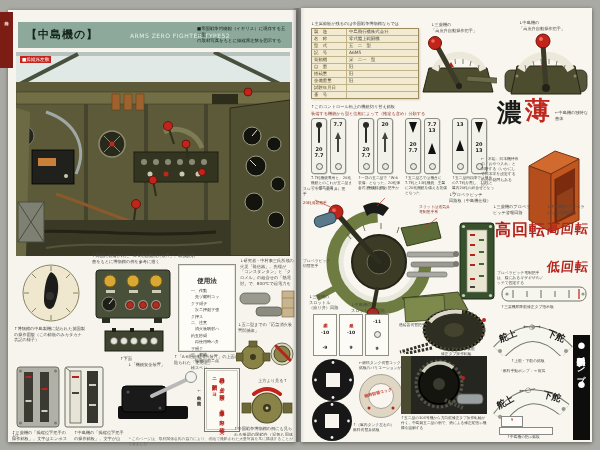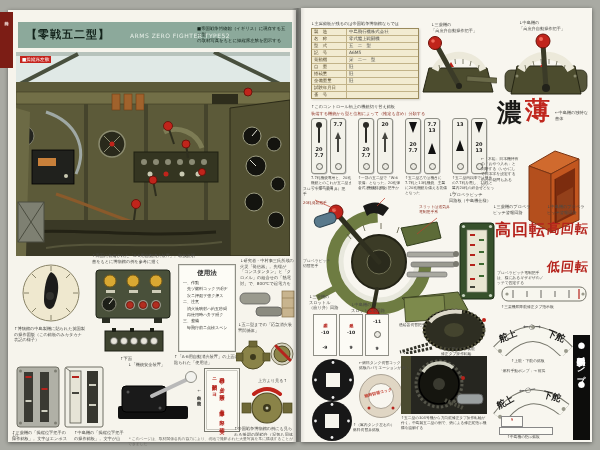--- a/index.html
+++ b/index.html
@@ -17,21 +17,21 @@
   
   .hdr{position:absolute;left:10px;top:12px;right:4px;height:26px;background:#8ca99b}
   .hdr-title{position:absolute;left:8px;top:5px;font-size:11px;font-weight:bold;color:#13231b;letter-spacing:1px}
   .hdr-sub{position:absolute;left:112px;top:10px;font-size:6px;color:#e7efe8;letter-spacing:.5px}
   .hdr-note{position:absolute;right:3px;top:4px;width:92px;font-size:4.4px;line-height:1.4;color:#10201а;color:#102018}
   .spine-tab{position:absolute;left:0;top:12px;width:13px;height:56px;background:#7c1d15;z-index:7}
   .spine-tab span{position:absolute;left:4px;top:6px;font-size:4px;color:#e8cfc9}
   .photo-tag{position:absolute;left:4px;top:4px;background:#c5231c;color:#fff;font-size:4.6px;padding:1px 2px;z-index:2}
   
   .usage{position:absolute;left:170px;top:254px;width:58px;height:88px;background:#fdfcf6;
-         border:1px solid #8f8f86;box-shadow:inset 0 0 0 .5px #cfcfc6;padding:4px;box-sizing:border-box}
+         border:1px solid #8f8f86;box-shadow:inset 0 0 0 .5px #cfcfc6;padding:12px;box-sizing:border-box}
   .usage-title{font-size:6.5px;font-weight:bold;text-align:center;color:#222;margin-bottom:2px}
   .usage-line{font-size:4px;line-height:1.6;color:#33332f}
   
   .warnp{position:absolute;left:196px;top:358px;width:34px;height:62px;background:#fbfaf3;
          border:1px solid #7a7a70;box-shadow:inset 0 0 0 1.5px #fbfaf3, inset 0 0 0 2px #9a9a90}
   .warnp span{position:absolute;left:5px;top:4px;writing-mode:vertical-rl;text-orientation:upright;
          font-size:5px;font-weight:bold;color:#b5231c;line-height:1.5;letter-spacing:1px}
   
   .spec{position:absolute;left:10px;top:20px;width:106px;border:1px solid #9a8a5c;background:#f2ebd1;
         box-shadow:1px 1px 2px rgba(0,0,0,.15)}
@@ -77,21 +77,21 @@
 <body>
 
 <div class="spine-tab">
   <span class="vtext">資料編</span>
 </div>
 <div class="gutter"></div>
 
 <div class="page" id="pageL">
 
   <div class="hdr">
-    <div class="hdr-title">【零戦五二型】</div>
+    <div class="hdr-title">【中島機の】</div>
     <div class="hdr-sub">ARMS ZERO FIGHTER TYPE52</div>
     <div class="hdr-note">
       <div>■帝国戦争博物館（イギリス）に現存する五二型</div>
       <div>の取材写真をもとに操縦席左舷を図示する</div>
     </div>
   </div>
 
   <div class="abs" style="left:8px;top:42px;width:274px;height:204px">
     <div class="photo-tag">■操縦席左舷</div>
     <svg width="274" height="204" viewBox="0 0 274 204">

